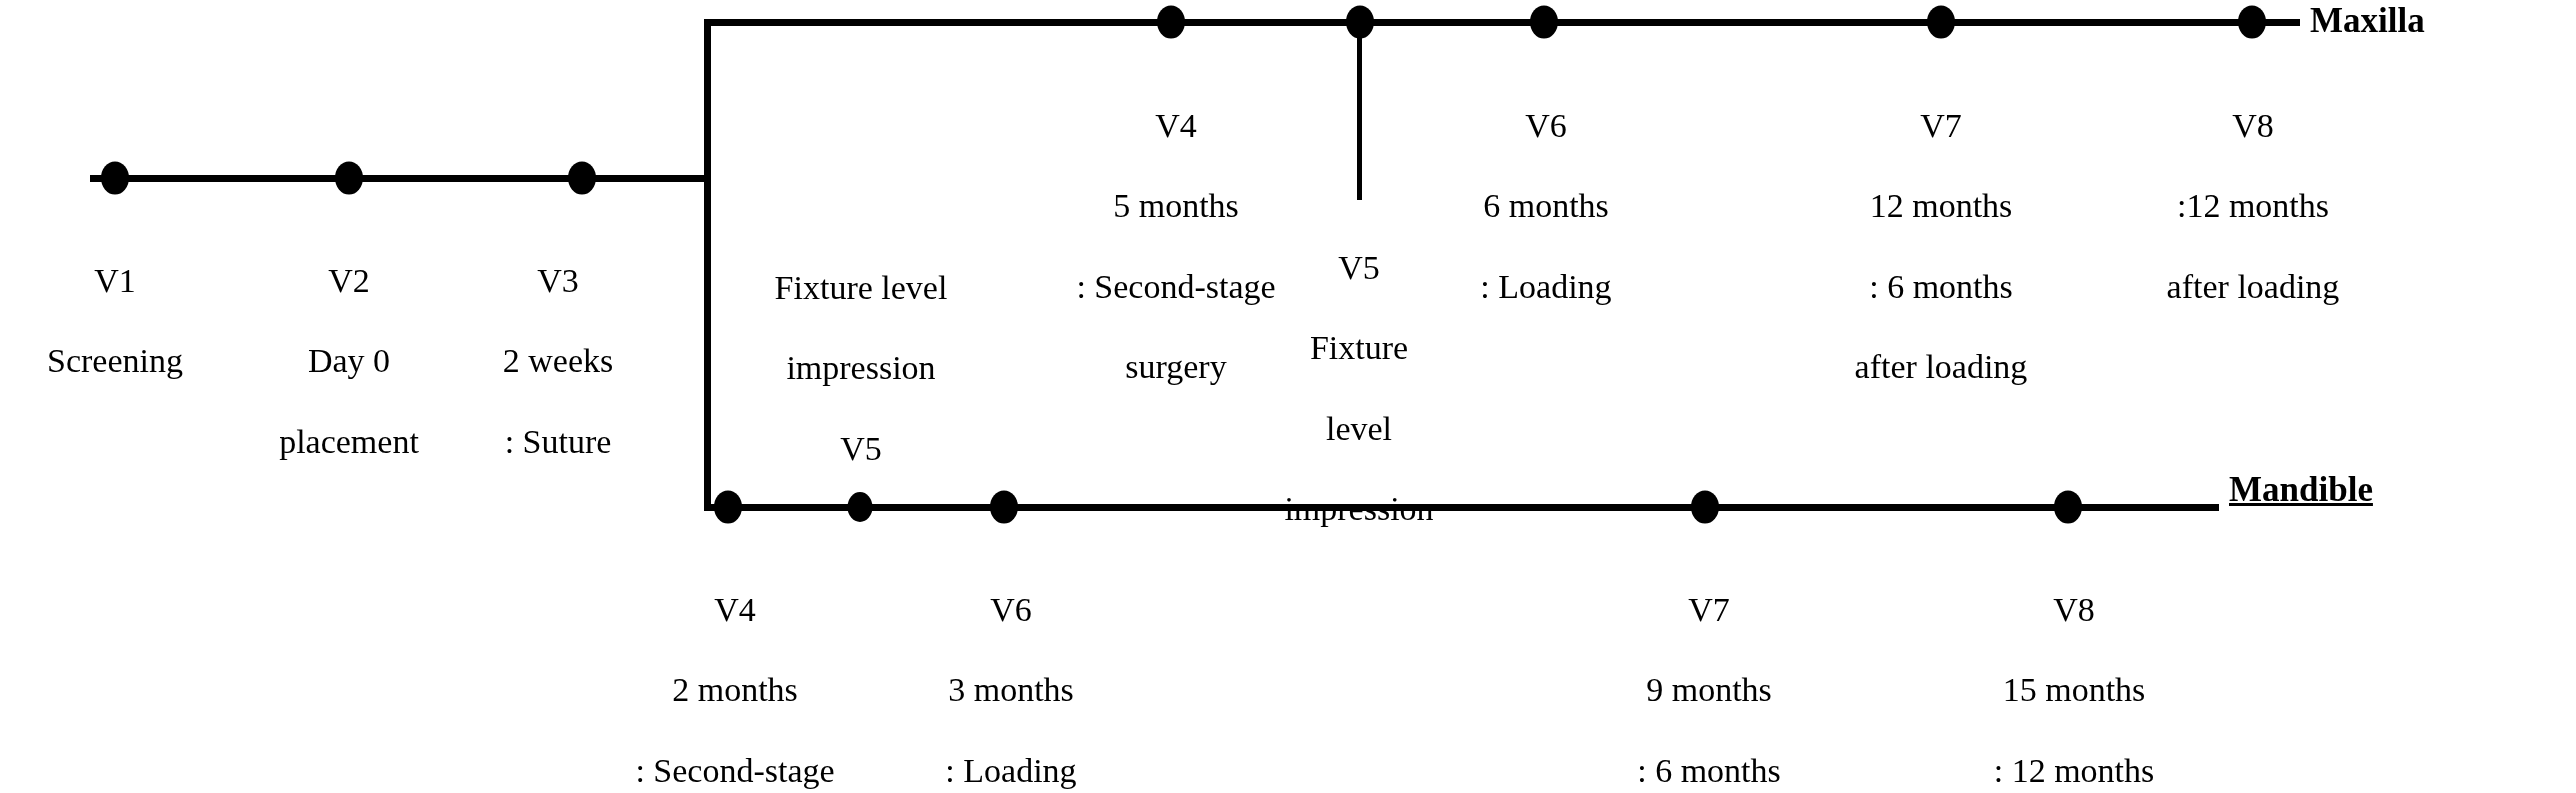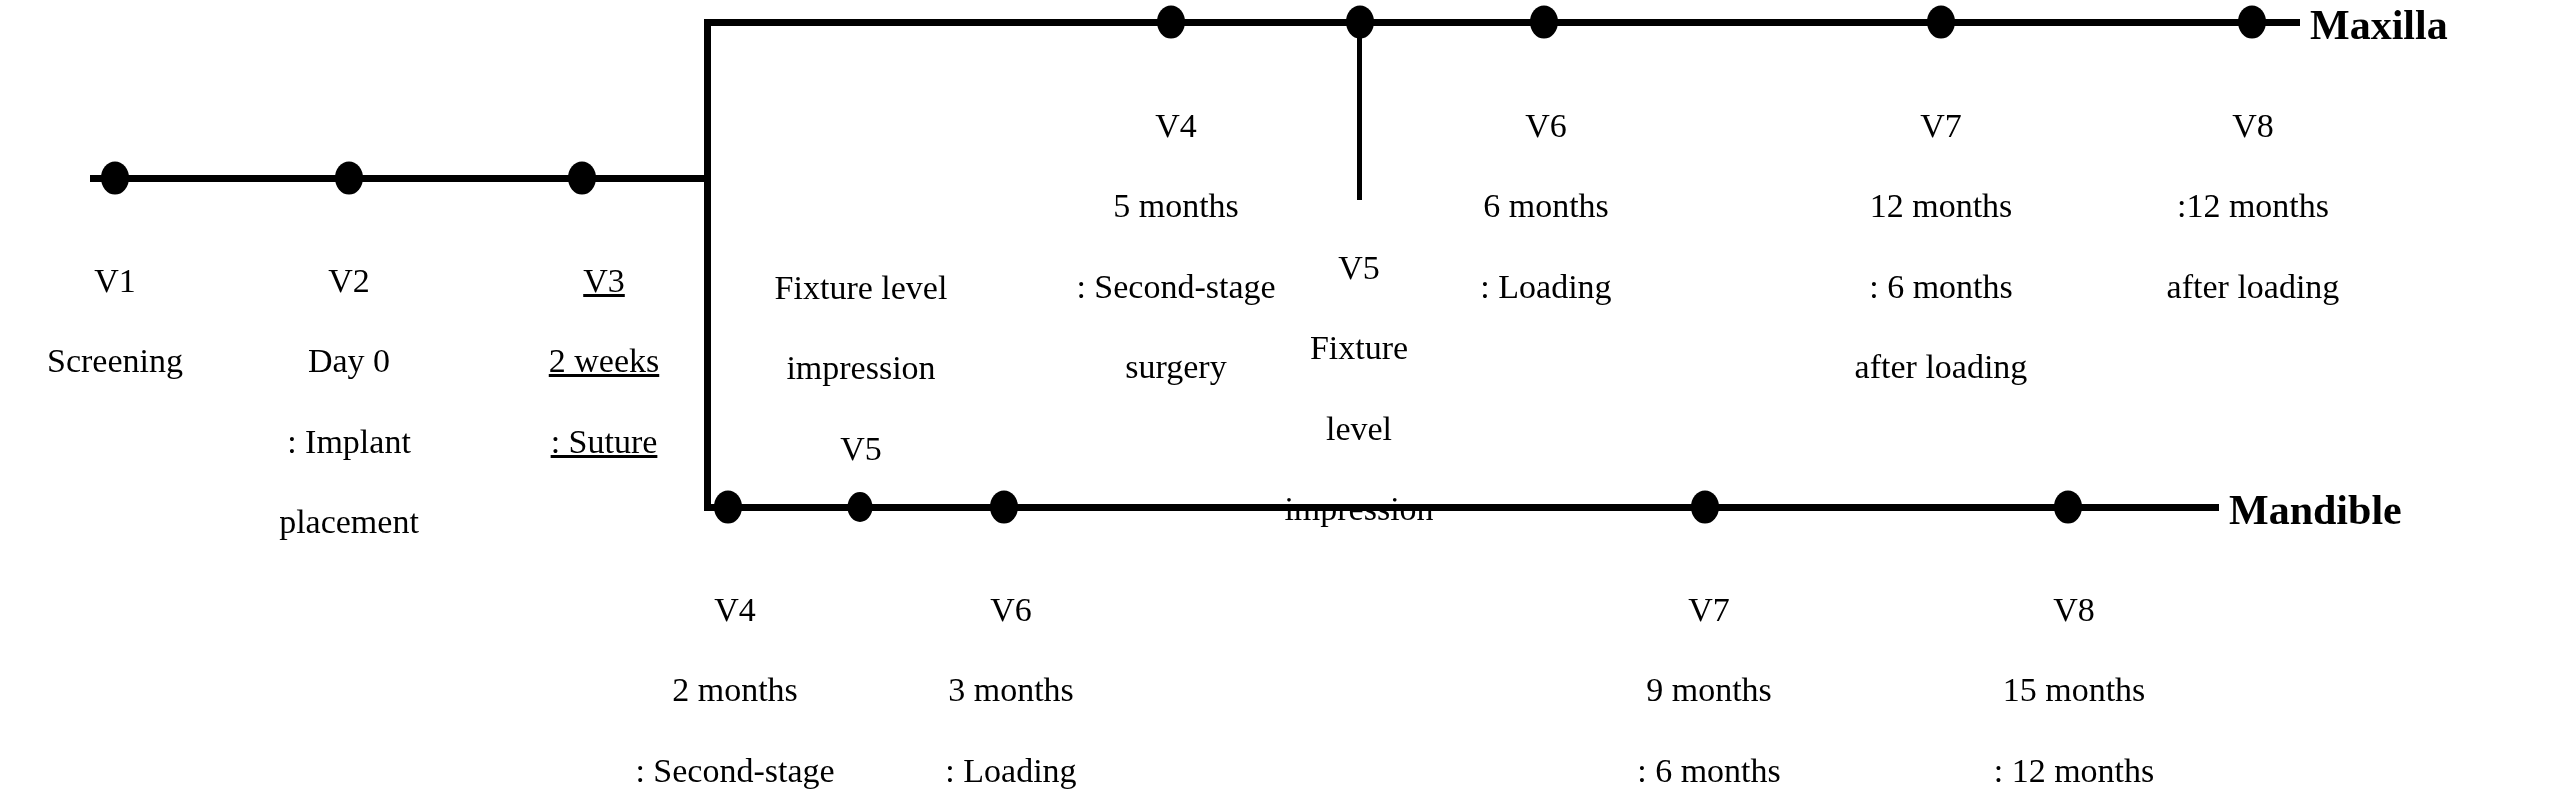--- a/index.html
+++ b/index.html
@@ -16,21 +16,21 @@
   .dot{position:absolute;background:#000;border-radius:50%;
        width:28px;height:33px;transform:translate(-50%,-50%);}
   .dot.small{width:25px;height:30px;}
 
   
   .lbl{position:absolute;text-align:center;line-height:1.18;
        font-size:34px;white-space:pre-line;transform:translateX(-50%);}
   .lbl .visit{display:block;}
   .lbl .ln{display:block;}
 
-  .axis-name{position:absolute;font-weight:bold;font-size:42px;
+  .axis-name{position:absolute;font-weight:bold;font-size:35px;
              letter-spacing:0px;white-space:nowrap;}
 </style>
 </head>
 <body>
 
 <div class="canvas">
 
   <div class="hline" style="left:90px;top:175px;width:621px;"></div>
 
   <div class="vline" style="left:704px;top:18.7px;height:492px;"></div>
@@ -58,25 +58,24 @@
   <div class="dot" style="left:2068px;top:507px;"></div>
 
   <div class="lbl" style="left:115px;top:221px;width:291px;">
     <span class="visit">V1</span>
     <span class="ln">Screening</span>
   </div>
 
   <div class="lbl" style="left:349px;top:221px;width:291px;">
     <span class="visit">V2</span>
     <span class="ln">Day 0</span>
-    <span class="ln">: Implant</span>
     <span class="ln">placement</span>
   </div>
 
-  <div class="lbl" style="left:604px;top:221px;width:270px;text-decoration:underline;">
+  <div class="lbl" style="left:558px;top:221px;width:270px;">
     <span class="visit">V3</span>
     <span class="ln">2 weeks</span>
     <span class="ln">: Suture</span>
   </div>
 
   <div class="lbl" style="left:861px;top:228px;width:291px;">
     <span class="ln">Fixture level</span>
     <span class="ln">impression</span>
     <span class="ln">V5</span>
   </div>
@@ -135,16 +134,16 @@
   </div>
 
   <div class="lbl" style="left:2074px;top:550px;width:346px;">
     <span class="visit">V8</span>
     <span class="ln">15 months</span>
     <span class="ln">: 12 months</span>
     
   </div>
 
   <div class="axis-name" style="left:2310px;top:1.4px;">Maxilla</div>
-  <div class="axis-name" style="left:2229px;top:486px;">Mandible</div>
+  <div class="axis-name" style="left:2229px;top:470px;text-decoration:underline;">Mandible</div>
 
 </div>
 
 
 </body></html>

